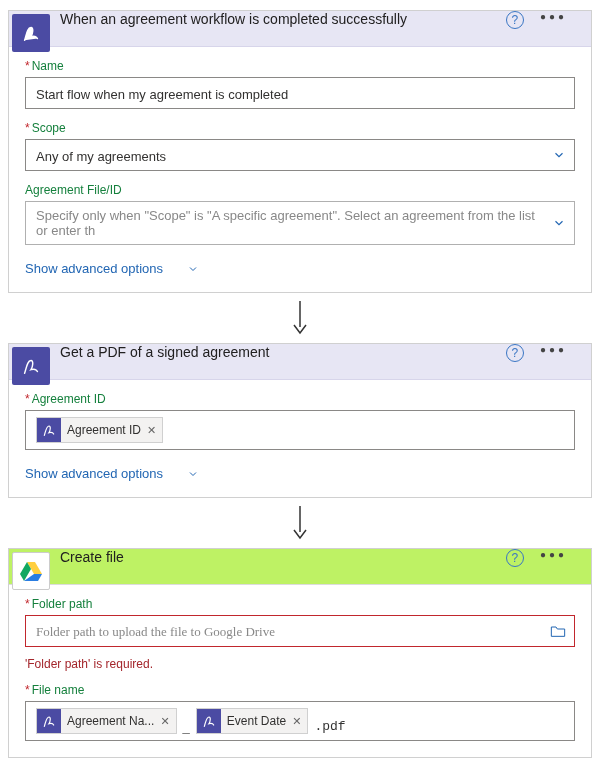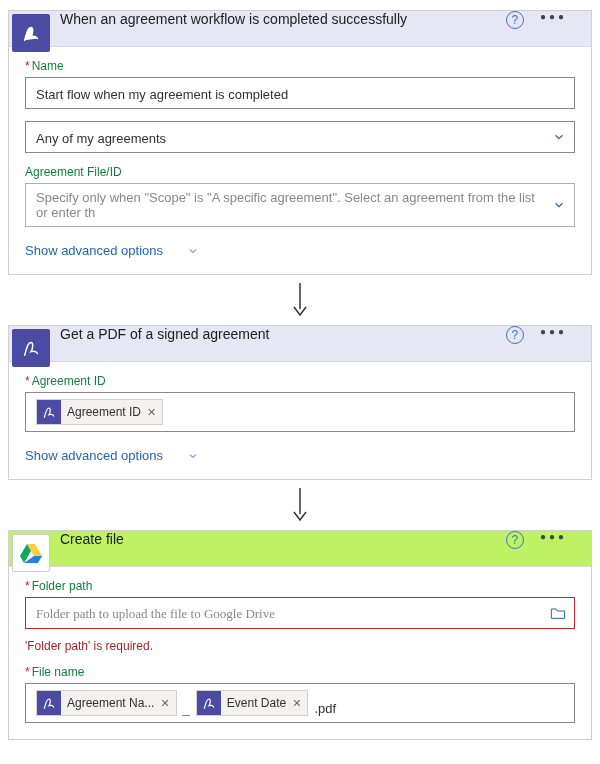--- a/index.html
+++ b/index.html
@@ -114,21 +114,21 @@
     background: #4b4ba3;
     display: flex; align-items: center; justify-content: center;
     margin-right: 6px;
   }
   .token-x {
     margin-left: 6px;
     color: #666;
     font-size: 11px;
     cursor: pointer;
   }
-  .suffix { font-size: 13px; color: #333; padding-left: 2px; }
+  .suffix { font-size: 13px; color: #333; padding-left: 2px; font-family: Liberation Mono, monospace; }
   .error-text { color: #a4262c; font-size: 12px; margin-top: 10px; }
   .sep { color: #666; padding: 0 2px; }
   svg { display: block; }
 </style>
 </head>
 <body>
 
 <div class="card">
   <div class="card-header hdr-purple">
     <div class="logo logo-adobe">
@@ -141,20 +141,21 @@
     <div class="more-icon">●●●</div>
   </div>
   <div class="card-body">
     <div class="field">
       <span class="label req">Name</span>
       <div class="input">
         <span class="input-text">Start flow when my agreement is completed</span>
       </div>
     </div>
     <div class="field">
+      <span class="label req">Scope</span>
       <div class="input">
         <span class="input-text">Any of my agreements</span>
         <span class="chevron">
           <svg width="14" height="14" viewBox="0 0 24 24">
               <path d="M6 9l6 6 6-6" stroke="#2266b3" stroke-width="2" fill="none"></path>
             </svg>
         </span>
       </div>
     </div>
     <div class="field">

